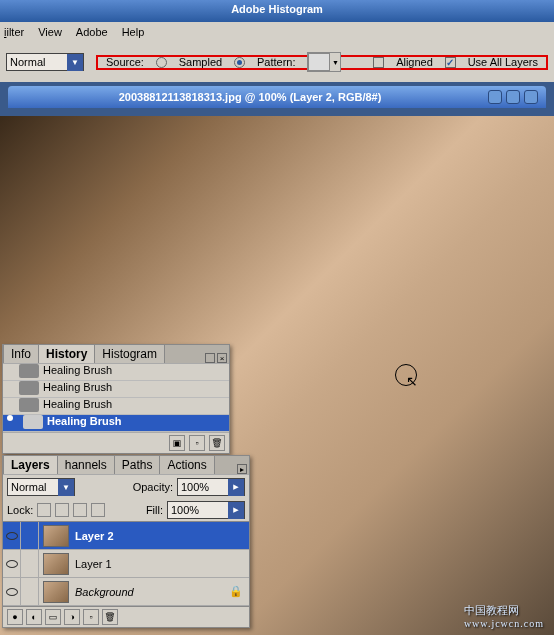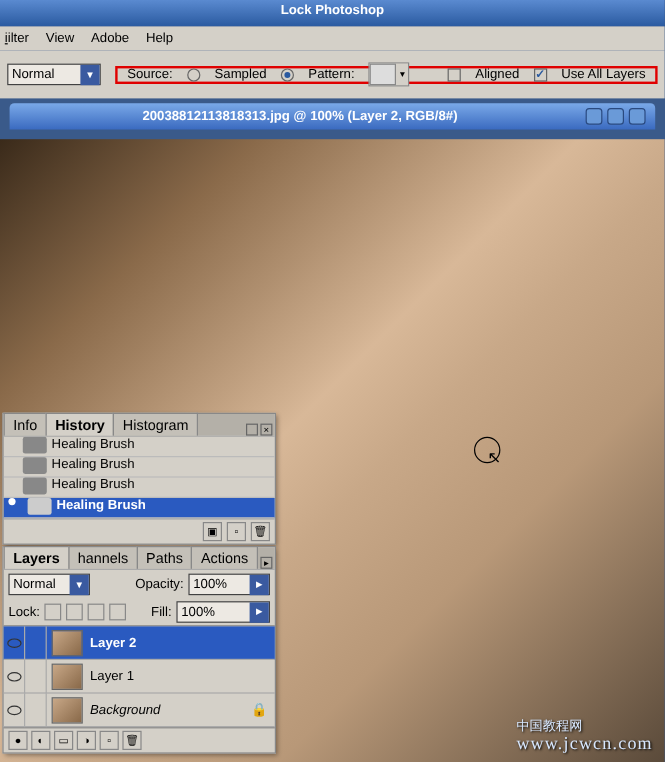--- a/index.html
+++ b/index.html
@@ -26,21 +26,21 @@
 .docbar { margin: 4px 8px 16px; height: 22px; background: linear-gradient(#7aa9e8, #3a6ac0); border-radius: 4px 4px 0 0; display: flex; align-items: center; color: #fff; font-weight: bold; padding: 0 8px; }
 .docbar .title { flex: 1; text-align: center; }
 .wbtn { width: 14px; height: 14px; border: 1px solid #2a4a80; background: #6a9ad8; border-radius: 3px; margin-left: 4px; }
 
 .canvas { position: absolute; left: 0; top: 116px; right: 0; bottom: 0; background: linear-gradient(135deg, #3a2a1a 0%, #8a6a4a 20%, #d8b898 45%, #c8a888 55%, #b89878 70%, #5a4a3a 100%); overflow: hidden; }
 .cursor { position: absolute; left: 395px; top: 248px; width: 22px; height: 22px; border: 1.5px solid #000; border-radius: 50%; }
 .cursor::after { content: '↖'; position: absolute; left: 10px; top: 8px; color: #000; font-size: 14px; }
 
 .panel { position: absolute; background: #d4d0c8; border: 1px solid #888; box-shadow: 2px 2px 4px rgba(0,0,0,0.4); }
 .panel-history { left: 2px; top: 344px; width: 228px; }
-.panel-layers { left: 2px; top: 455px; width: 228px; }
+.panel-layers { left: 2px; top: 455px; width: 248px; }
 
 .tabs { display: flex; background: #b4b0a8; height: 18px; align-items: flex-end; }
 .tab { padding: 2px 7px; background: #c4c0b8; border: 1px solid #888; border-bottom: none; margin-right: -1px; cursor: default; font-size: 12px; }
 .tab.active { background: #d4d0c8; font-weight: bold; }
 .tab-ctrl { margin-left: auto; display: flex; gap: 2px; padding-right: 2px; }
 .tab-ctrl span { width: 10px; height: 10px; border: 1px solid #666; font-size: 8px; text-align: center; }
 
 .hist-list { max-height: 70px; overflow: hidden; border-top: 1px solid #aaa; }
 .hist-row { display: flex; align-items: flex-start; height: 17px; border-bottom: 1px solid #bbb; padding-left: 16px; gap: 4px; }
 .hist-row.sel { background: #2a5ac0; color: #fff; font-weight: bold; }
@@ -60,27 +60,27 @@
 .eye { width: 18px; height: 28px; border-right: 1px solid #aaa; display: flex; align-items: center; justify-content: center; }
 .eye::before { content: ''; width: 10px; height: 6px; border: 1px solid #333; border-radius: 50%; }
 .link { width: 18px; height: 28px; border-right: 1px solid #aaa; }
 .thumb { width: 26px; height: 22px; border: 1px solid #666; margin: 0 4px; background: linear-gradient(135deg,#c8a888,#886848); }
 .layer-row .name { padding-left: 2px; }
 .layer-row .name.italic { font-style: italic; }
 
 .lay-footer { display: flex; justify-content: flex-start; gap: 3px; padding: 2px 4px; border-top: 1px solid #888; }
 
 .watermark { position: absolute; right: 10px; bottom: 6px; color: #d8e8ff; font-size: 18px; text-shadow: 1px 1px 2px #000; font-family: "KaiTi","STKaiti",serif; }
-.watermark .url { font-size: 15px; font-family: Tahoma; letter-spacing: 1px; }
+.watermark .url { font-size: 10px; font-family: Tahoma; letter-spacing: 1px; }
 </style>
 </head>
 <body>
 
 <div class="titlebar">
-  <span>Lock Photoshop</span>
+  <span>Adobe Histogram</span>
 </div>
 
 <div class="menubar">
   <span><u>i</u><span>ilter</span></span>
   <span>View</span>
   <span>Adobe</span>
   <span>Help</span>
 </div>
 
 <div class="optionsbar">

